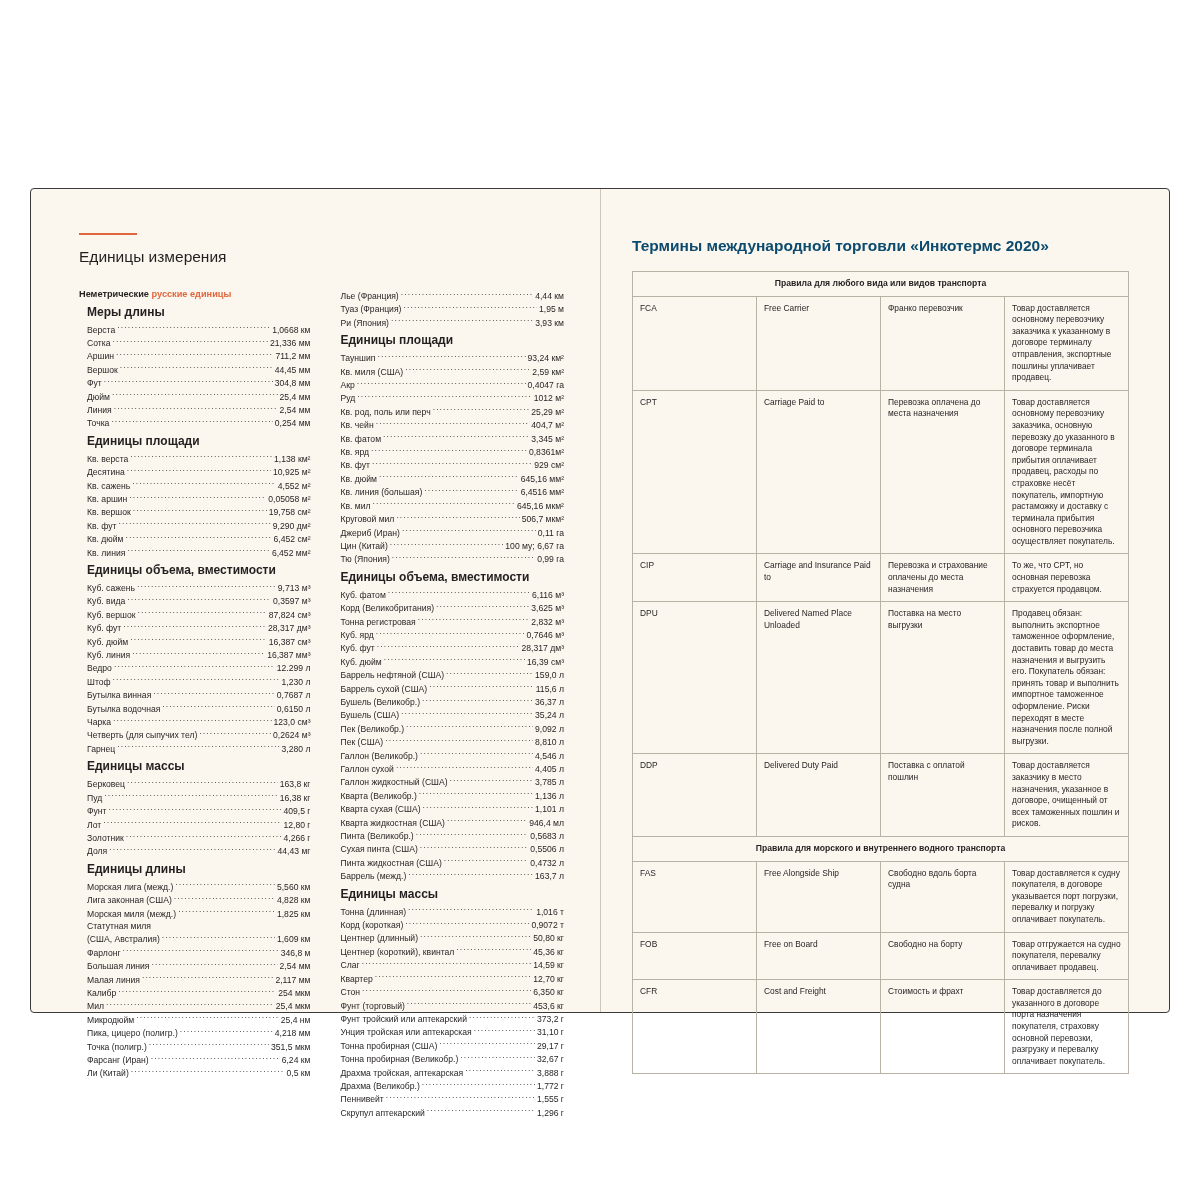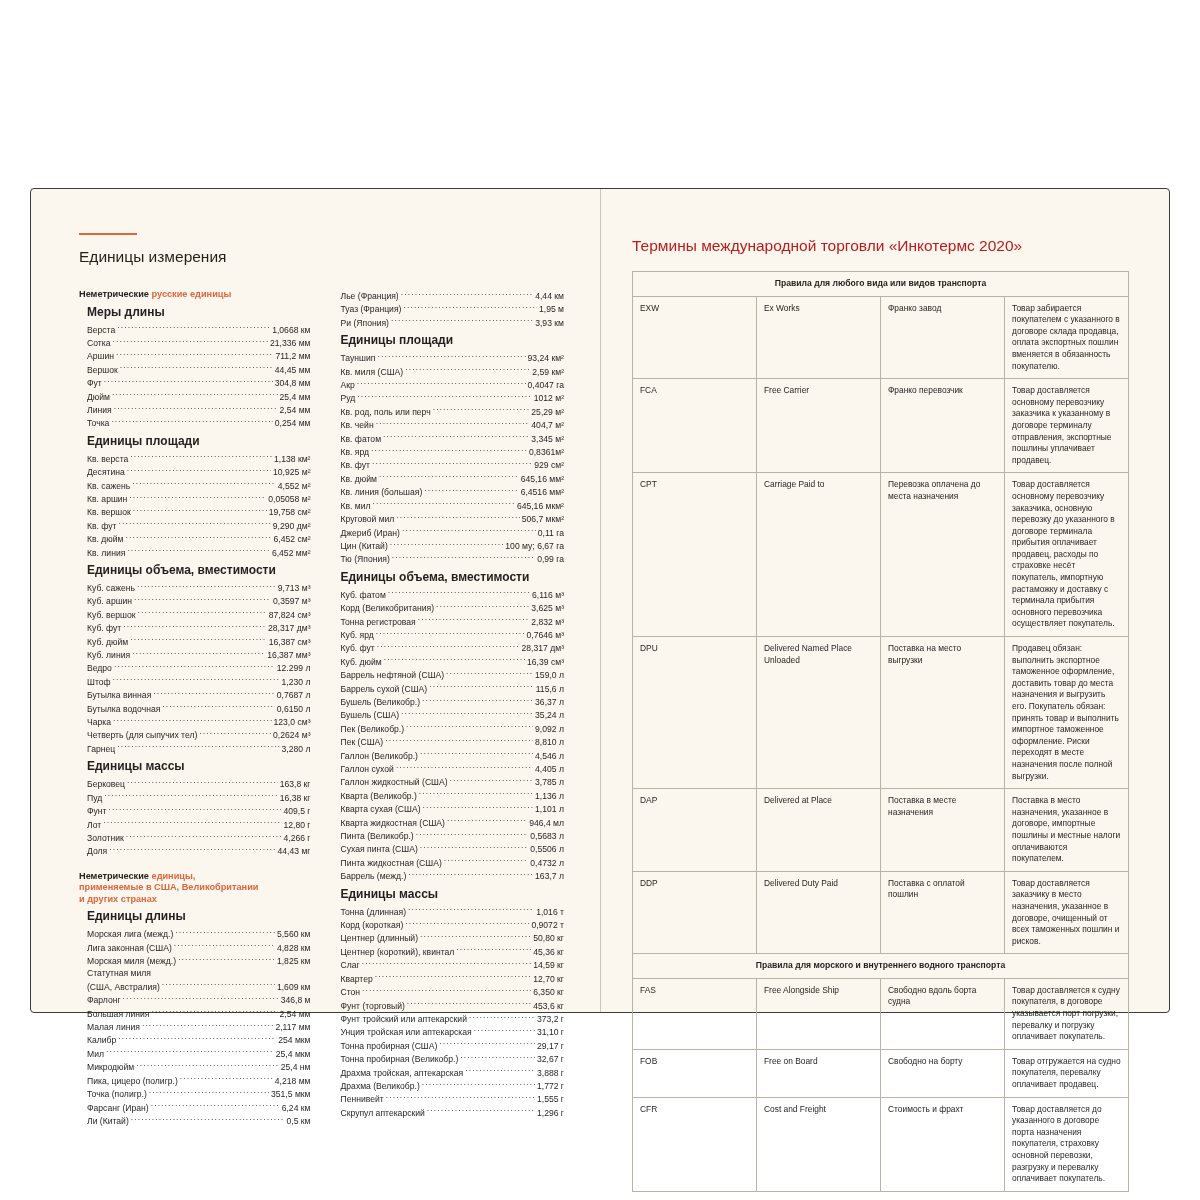--- a/index.html
+++ b/index.html
@@ -71,21 +71,21 @@
     content:"......................................................................................................";
     letter-spacing:1.1px;
     font-size:8.6px;
     color:#4a4640;
     position:absolute;left:0;bottom:1px;white-space:nowrap;
   }
   ul.rows li .vl{flex:0 0 auto;}
 
   
   h2{
-    font-size:15.5px;font-weight:400;margin:0 0 16px 0;color:#b91c1c;
+    font-size:15.5px;font-weight:700;margin:0 0 16px 0;color:#0c4a6e;
   }
   table.inco{
     border-collapse:collapse;
     width:100%;
     table-layout:fixed;
   }
   table.inco td,table.inco th{
     border:1px solid #b9b3a6;
     vertical-align:top;
     padding:6px 7px;
@@ -209,21 +209,21 @@
             </li>
           </ul>
           <div class="sub-h">Единицы объема, вместимости</div>
           <ul class="rows">
             <li>
               <span class="nm">Куб. сажень</span>
               <span class="dots"></span>
               <span class="vl">9,713 м³</span>
             </li>
             <li>
-              <span class="nm">Куб. аршин</span>
+              <span class="nm">Куб. вида</span>
               <span class="dots"></span>
               <span class="vl">0,3597 м³</span>
             </li>
             <li>
               <span class="nm">Куб. вершок</span>
               <span class="dots"></span>
               <span class="vl">87,824 см³</span>
             </li>
             <li>
               <span class="nm">Куб. фут</span>
@@ -302,21 +302,20 @@
               <span class="nm">Золотник</span>
               <span class="dots"></span>
               <span class="vl">4,266 г</span>
             </li>
             <li>
               <span class="nm">Доля</span>
               <span class="dots"></span>
               <span class="vl">44,43 мг</span>
             </li>
           </ul>
-          <div class="sect-h spaced">Неметрические <span class="accent">единицы,<br>применяемые в США, Великобритании<br>и других странах</span></div>
           <div class="sub-h">Единицы длины</div>
           <ul class="rows">
             <li>
               <span class="nm">Морская лига (межд.)</span>
               <span class="dots"></span>
               <span class="vl">5,560 км</span>
             </li>
             <li>
               <span class="nm">Лига законная (США)</span>
               <span class="dots"></span>
@@ -689,48 +688,42 @@
   </div>
 
   <div class="page right">
     <h2>Термины международной торговли «Инкотермс 2020»</h2>
     <table class="inco">
       <tbody id="incobody">
           <tr>
             <th class="band" colspan="4">Правила для любого вида или видов транспорта</th>
           </tr>
           <tr>
-            <td class="code">EXW</td>
-            <td class="en">Ex Works</td>
-            <td class="ru">Франко завод</td>
-            <td>Товар забирается покупателем с указанного в договоре склада продавца, оплата экспортных пошлин вменяется в обязанность покупателю.</td>
-          </tr>
-          <tr>
             <td class="code">FCA</td>
             <td class="en">Free Carrier</td>
             <td class="ru">Франко перевозчик</td>
             <td>Товар доставляется основному перевозчику заказчика к указанному в договоре терминалу отправления, экспортные пошлины уплачивает продавец.</td>
           </tr>
           <tr>
             <td class="code">CPT</td>
             <td class="en">Carriage Paid to</td>
             <td class="ru">Перевозка оплачена до места назначения</td>
             <td>Товар доставляется основному перевозчику заказчика, основную перевозку до указанного в договоре терминала прибытия оплачивает продавец, расходы по страховке несёт покупатель, импортную растаможку и доставку с терминала прибытия основного перевозчика осуществляет покупатель.</td>
           </tr>
           <tr>
+            <td class="code">CIP</td>
+            <td class="en">Carriage and Insurance Paid to</td>
+            <td class="ru">Перевозка и страхование оплачены до места назначения</td>
+            <td>То же, что CPT, но основная перевозка страхуется продавцом.</td>
+          </tr>
+          <tr>
             <td class="code">DPU</td>
             <td class="en">Delivered Named Place Unloaded</td>
             <td class="ru">Поставка на место выгрузки</td>
             <td>Продавец обязан: выполнить экспортное таможенное оформление, доставить товар до места назначения и выгрузить его. Покупатель обязан: принять товар и выполнить импортное таможенное оформление. Риски переходят в месте назначения после полной выгрузки.</td>
-          </tr>
-          <tr>
-            <td class="code">DAP</td>
-            <td class="en">Delivered at Place</td>
-            <td class="ru">Поставка в месте назначения</td>
-            <td>Поставка в место назначения, указанное в договоре, импортные пошлины и местные налоги оплачиваются покупателем.</td>
           </tr>
           <tr>
             <td class="code">DDP</td>
             <td class="en">Delivered Duty Paid</td>
             <td class="ru">Поставка с оплатой пошлин</td>
             <td>Товар доставляется заказчику в место назначения, указанное в договоре, очищенный от всех таможенных пошлин и рисков.</td>
           </tr>
           <tr>
             <th class="band" colspan="4">Правила для морского и внутреннего водного транспорта</th>
           </tr>

